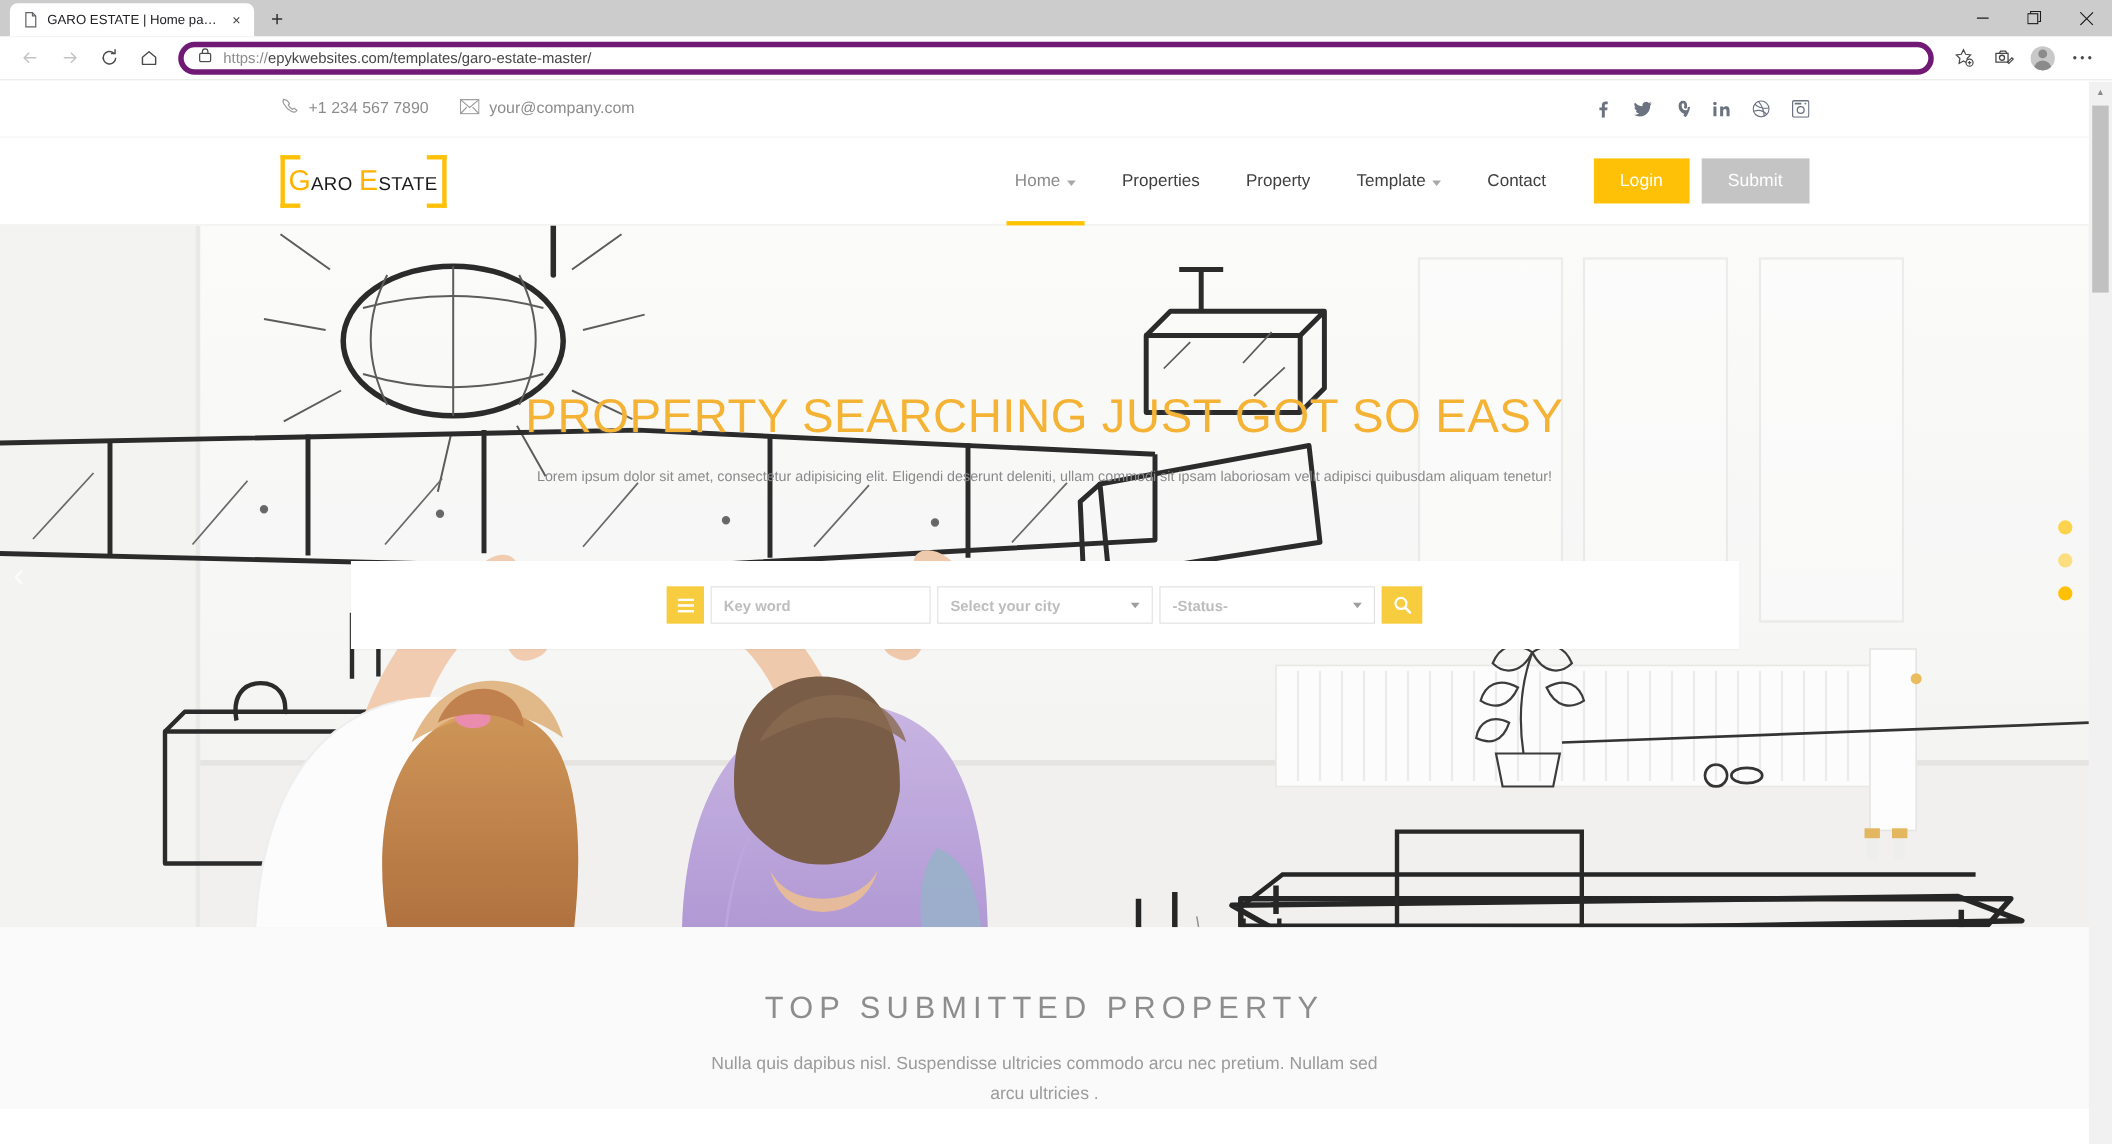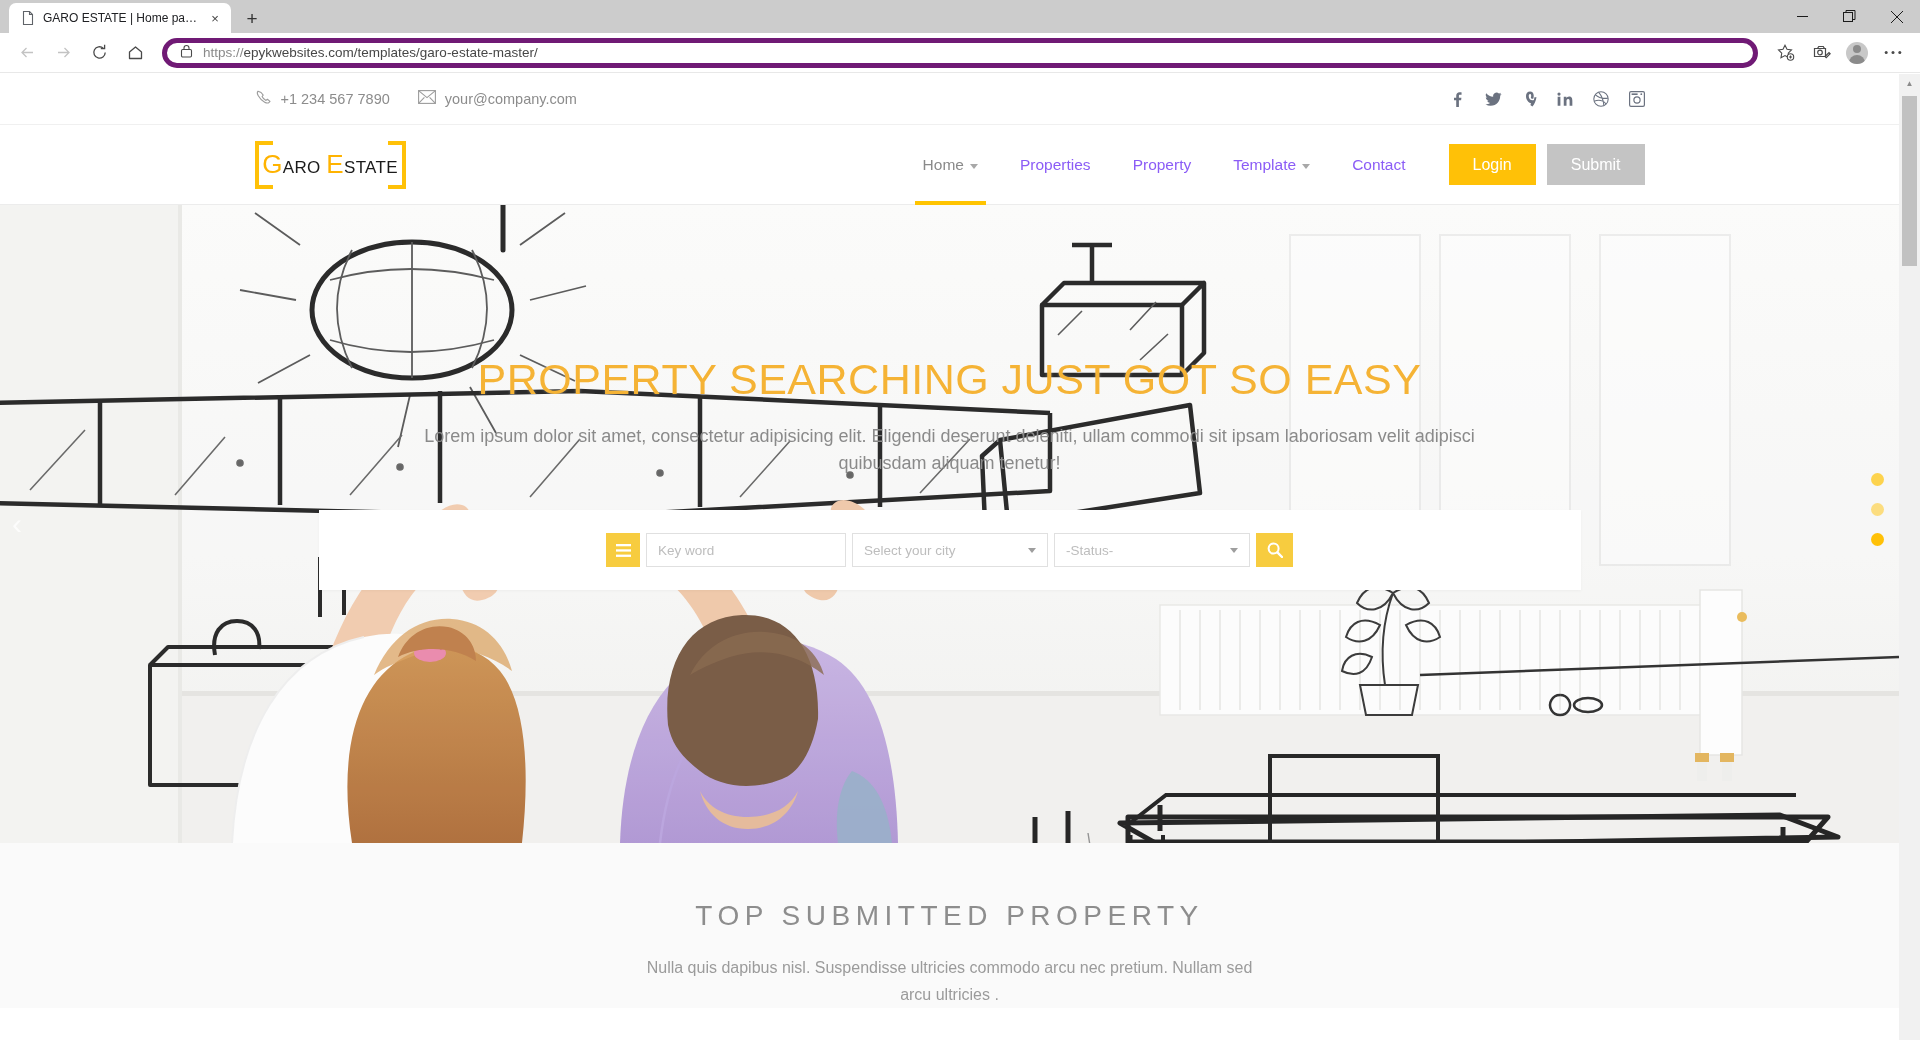--- a/index.html
+++ b/index.html
@@ -116,21 +116,21 @@
   .logo-text {
     font-size: 20px; letter-spacing: .3px; color: #1a1a1a;
     font-family: "Liberation Sans", sans-serif; white-space: nowrap;
   }
   .logo-text .cap { font-size: 26px; color: #ffb300; }
   .logo-text .sm { font-size: 17px; }
 
   .nav { display: flex; align-items: center; gap: 0; }
   .nav-item {
     padding: 0 21px; height: 81px; display: flex; align-items: center;
-    gap: 6px; font-size: 15.5px; color: #8b5cf6; position: relative;
+    gap: 6px; font-size: 15.5px; color: #404040; position: relative;
   }
   .nav-item.active { color: #8a8a8a; }
   .nav-item.active::after {
     content: ""; position: absolute; left: 13px; right: 13px;
     bottom: -1px; height: 5px; background: #ffc400;
   }
   .caret {
     width: 0; height: 0; border-left: 4.5px solid transparent;
     border-right: 4.5px solid transparent; border-top: 5px solid #a8a8a8;
     margin-top: 3px;
@@ -148,30 +148,30 @@
   .hero-photo { position: absolute; inset: 0; }
 
   .hero-overlay { position: absolute; inset: 0; z-index: 5; }
   .hero-title {
     position: absolute; left: 0; right: 0; top: 150px; text-align: center;
     font-size: 43px; color: #f5b335; letter-spacing: .5px; font-weight: 400;
     text-shadow: 0 0 3px rgba(255,255,255,.35);
   }
   .hero-sub {
     position: absolute; left: 50%; transform: translateX(-50%); top: 218px;
-    width: 1100px; text-align: center; font-size: 18px; color: #8a8a8a;
+    width: 1100px; text-align: center; font-size: 13px; color: #8a8a8a;
     line-height: 1.5;
   }
   .searchcard {
     position: absolute; left: 50%; transform: translateX(-50%); top: 305px;
     width: 1262px; height: 80px; background: #ffffff;
     display: flex; align-items: center; justify-content: center; gap: 0;
     box-shadow: 0 1px 3px rgba(0,0,0,.04);
   }
-  .sc-inner { display: flex; align-items: center; gap: 6px; }
+  .sc-inner { display: flex; align-items: center; gap: 6px; font-weight: bold; }
   .sc-menu {
     width: 34px; height: 34px; background: #f7cc3f; color: #fff;
     display: flex; align-items: center; justify-content: center; flex: none;
   }
   .sc-field {
     height: 34px; border: 1px solid #e0e0e0; background: #fff;
     display: flex; align-items: center; padding: 0 11px;
     font-size: 13.5px; color: #bdbdbd; position: relative;
   }
   .sc-key { width: 200px; }

